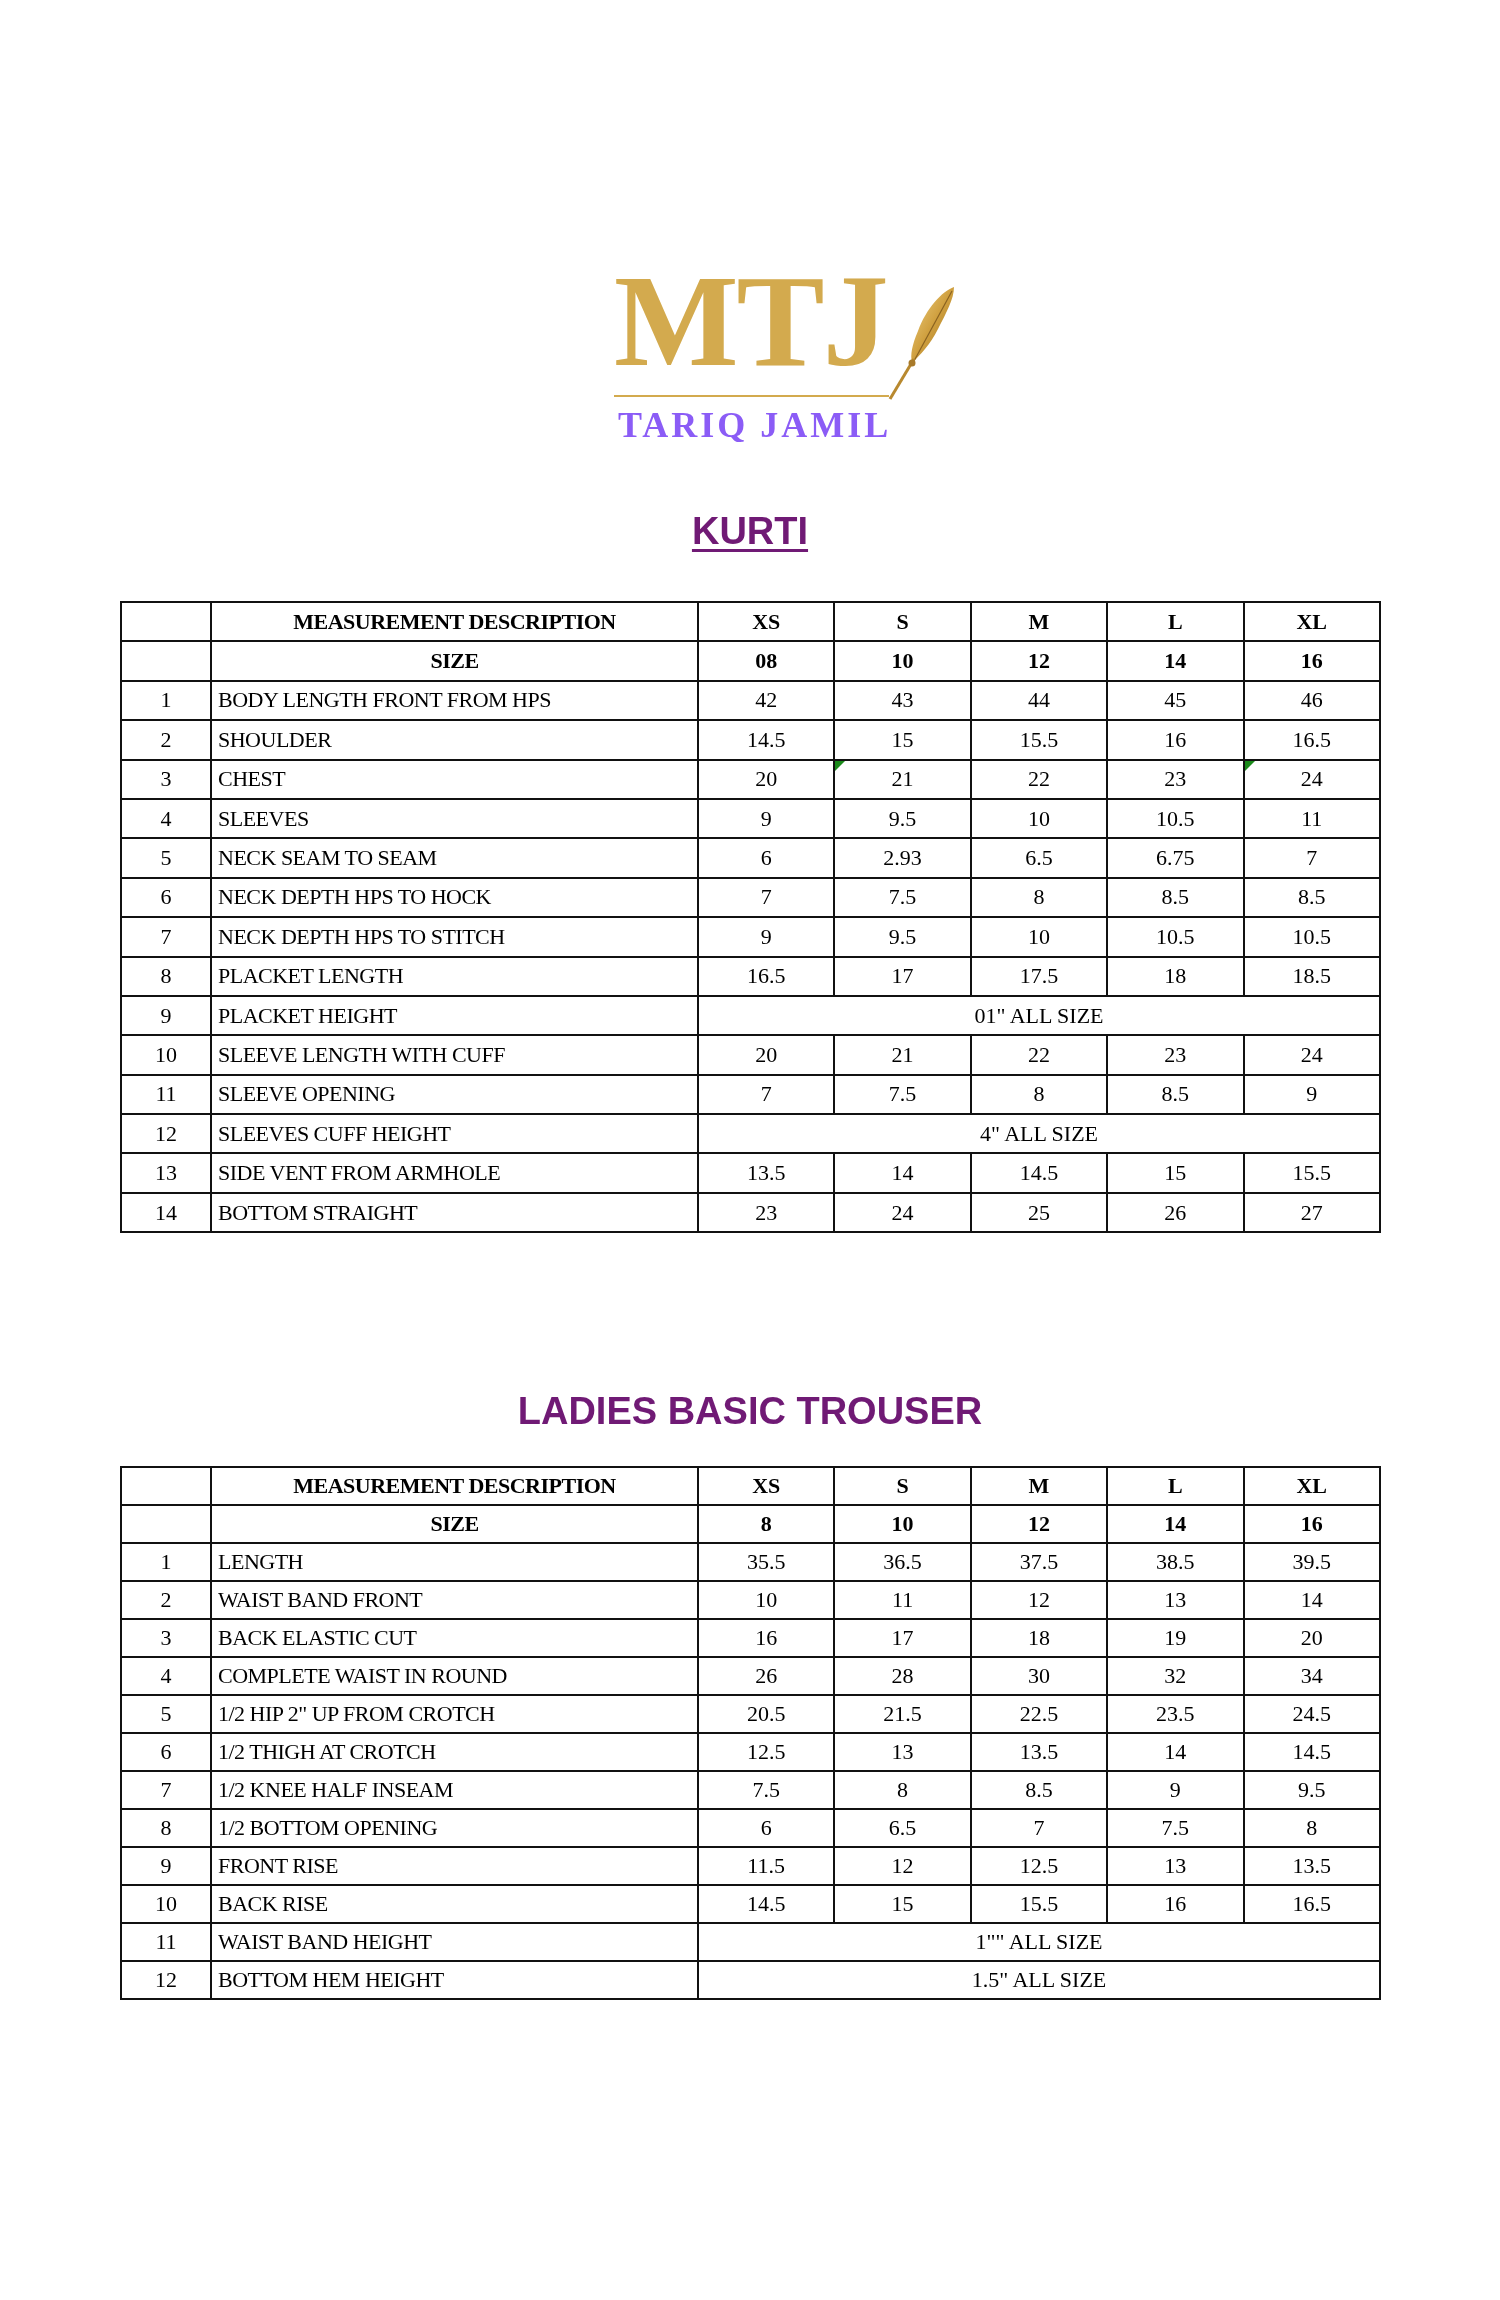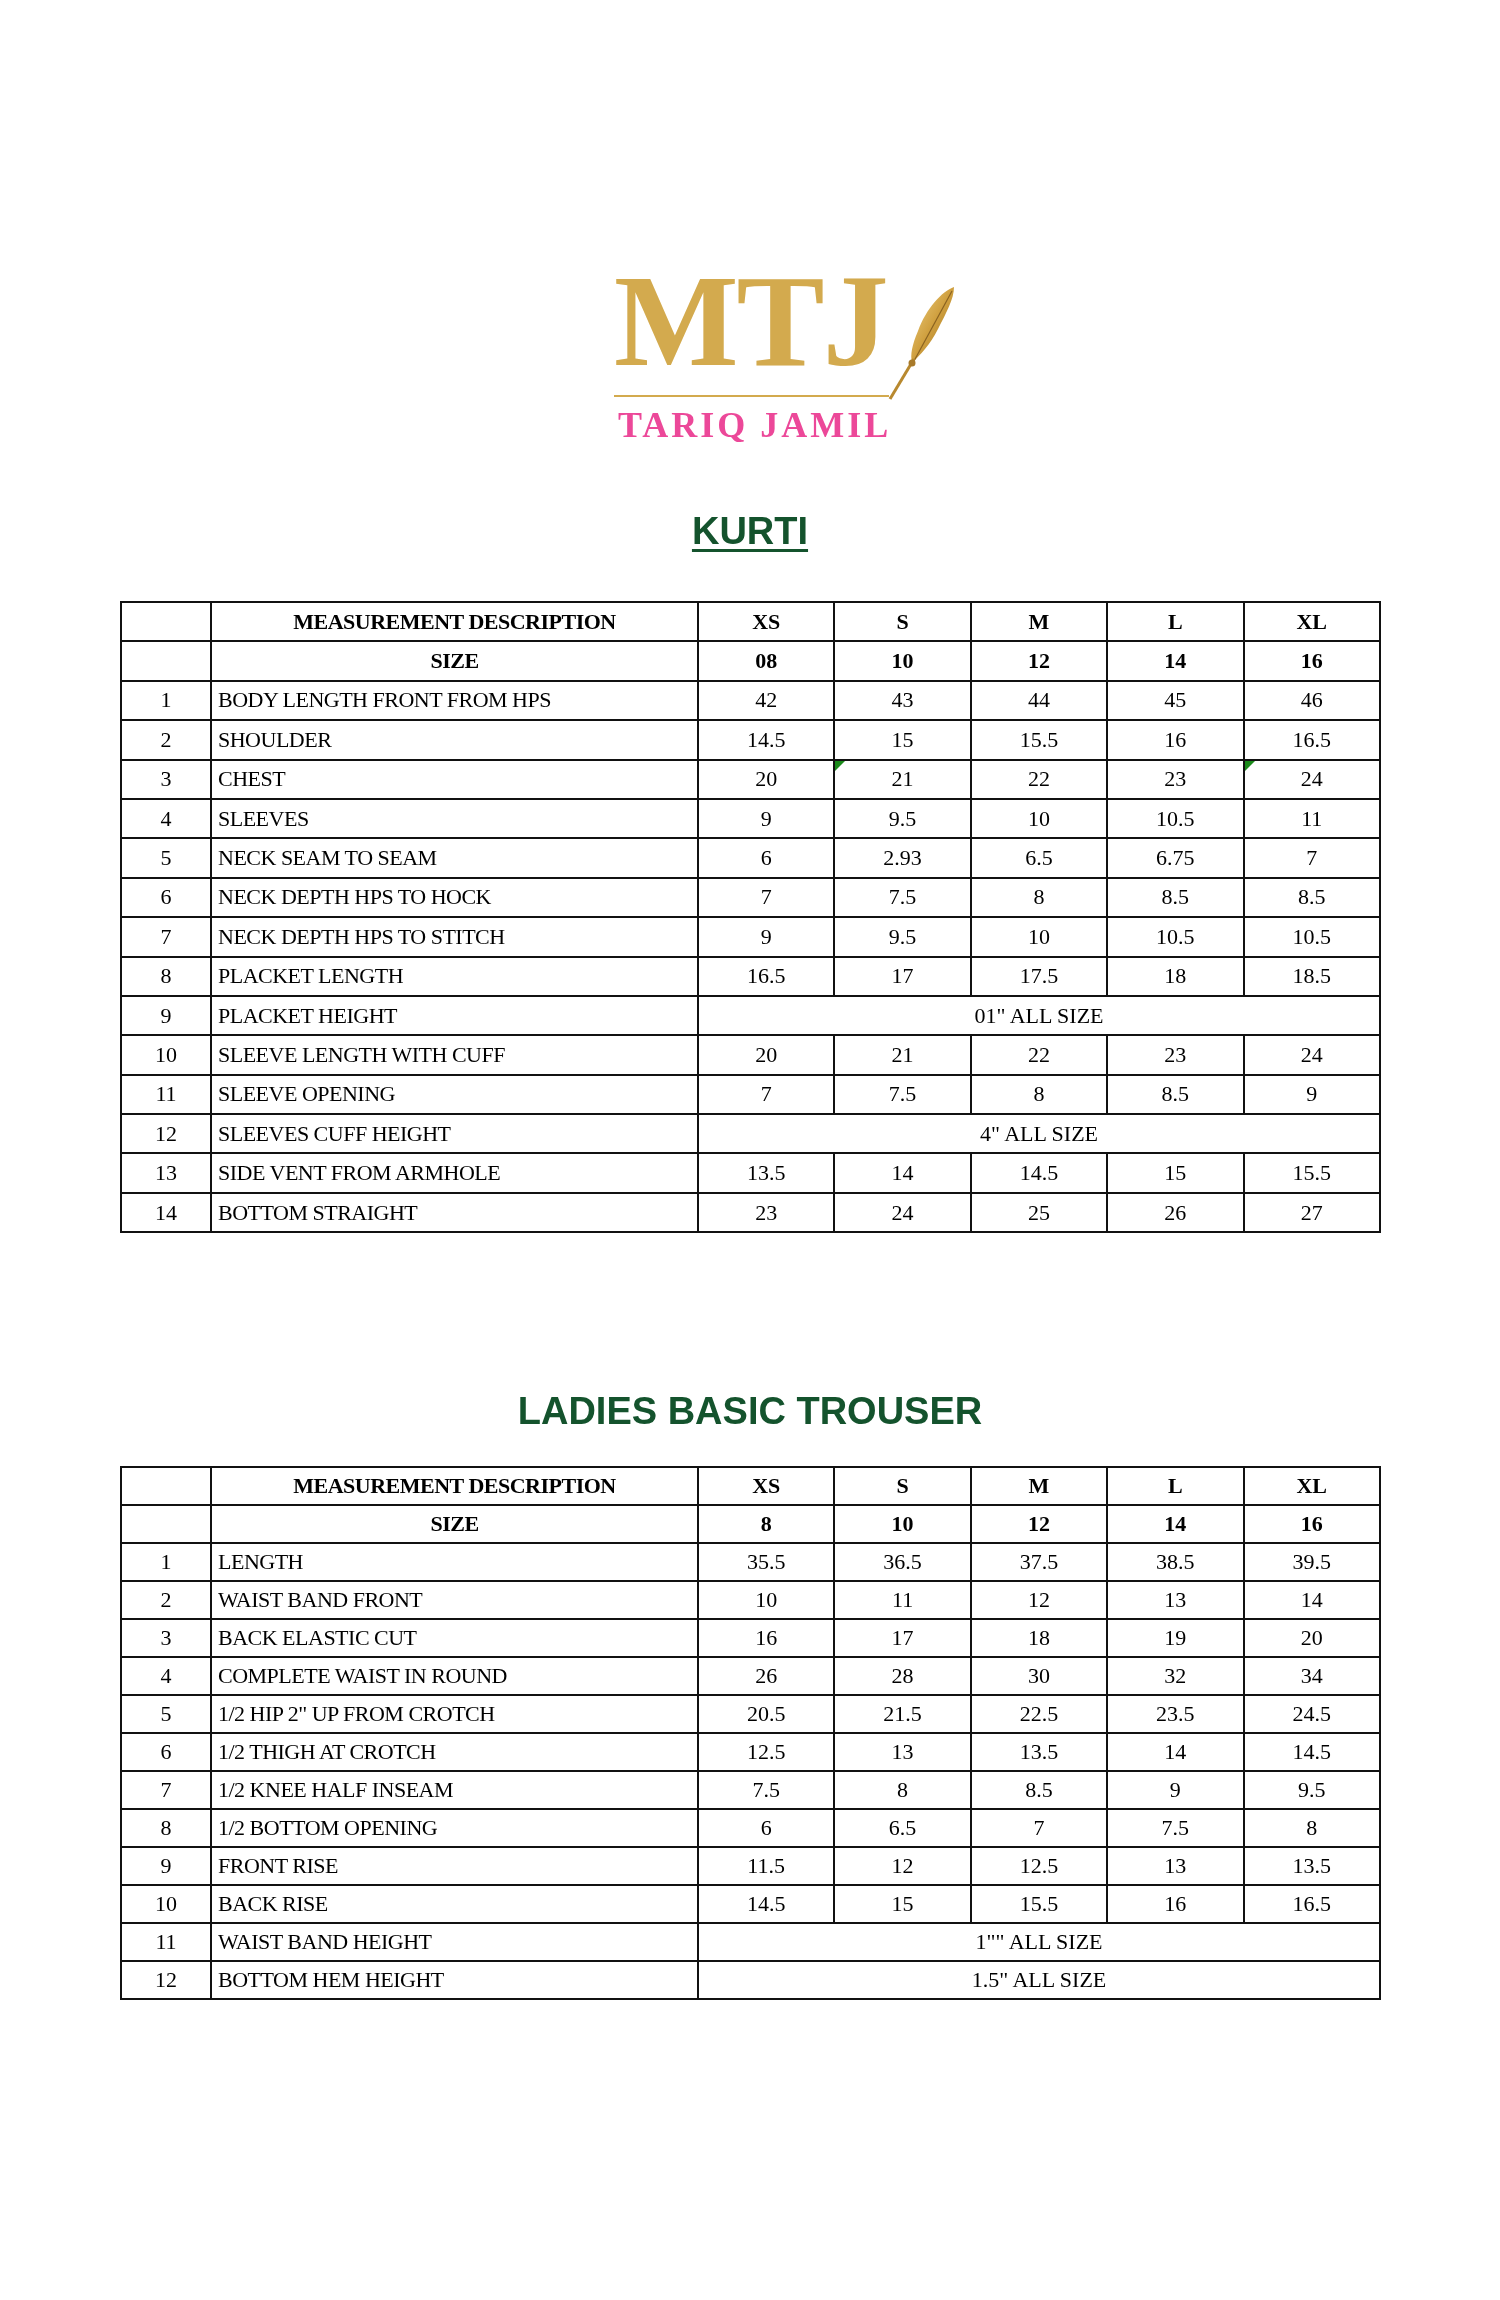--- a/index.html
+++ b/index.html
@@ -3,25 +3,25 @@
 <meta charset="utf-8">
 <style>
   html, body { margin: 0; padding: 0; background: #ffffff; }
   body { width: 1500px; height: 2300px; position: relative; overflow: hidden;
          font-family: "Liberation Sans", sans-serif; color: #000; }
   .logo { position: absolute; left: 610px; top: 255px; width: 360px; height: 200px; font-weight: bold; }
   .logo-mtj { position: absolute; left: 4px; top: 0px; font-family: "Liberation Serif", serif;
               font-size: 132px; line-height: 132px; color: #d3aa4e; letter-spacing: -2px; }
   .logo-line { position: absolute; left: 4px; top: 140px; width: 275px; height: 2px; background: #d3aa4e; }
   .logo-sub { position: absolute; left: 8px; top: 150px; font-family: "Liberation Serif", serif;
-              font-size: 36px; line-height: 40px; color: #ec4899; letter-spacing: 3px; }
+              font-size: 36px; line-height: 40px; color: #8b5cf6; letter-spacing: 3px; }
   .feather { position: absolute; left: 272px; top: 28px; width: 80px; height: 120px; }
 
   .section-title { position: absolute; left: 0; width: 1500px; text-align: center;
-                   font-family: "Liberation Sans", sans-serif; font-weight: bold; color: #14532d; }
+                   font-family: "Liberation Sans", sans-serif; font-weight: bold; color: #701a75; }
   .kurti-title { top: 510px; font-size: 38px; }
   .kurti-title span { text-decoration: underline; text-decoration-thickness: 3px; text-underline-offset: 5px; }
   .trouser-title { top: 1390px; font-size: 38px; }
 
   table.spec { position: absolute; left: 120px; width: 1259px; border-collapse: collapse;
                table-layout: fixed; font-family: Liberation Serif, serif; }
   table.spec td { border: 2.5px solid #111; padding: 0; font-size: 22px; text-align: center;
                   vertical-align: middle; position: relative; white-space: nowrap; overflow: hidden; }
   table.spec td.desc { text-align: left; padding-left: 6px; letter-spacing: -0.5px; }
   table.spec tr.hdr td { font-weight: bold; }

